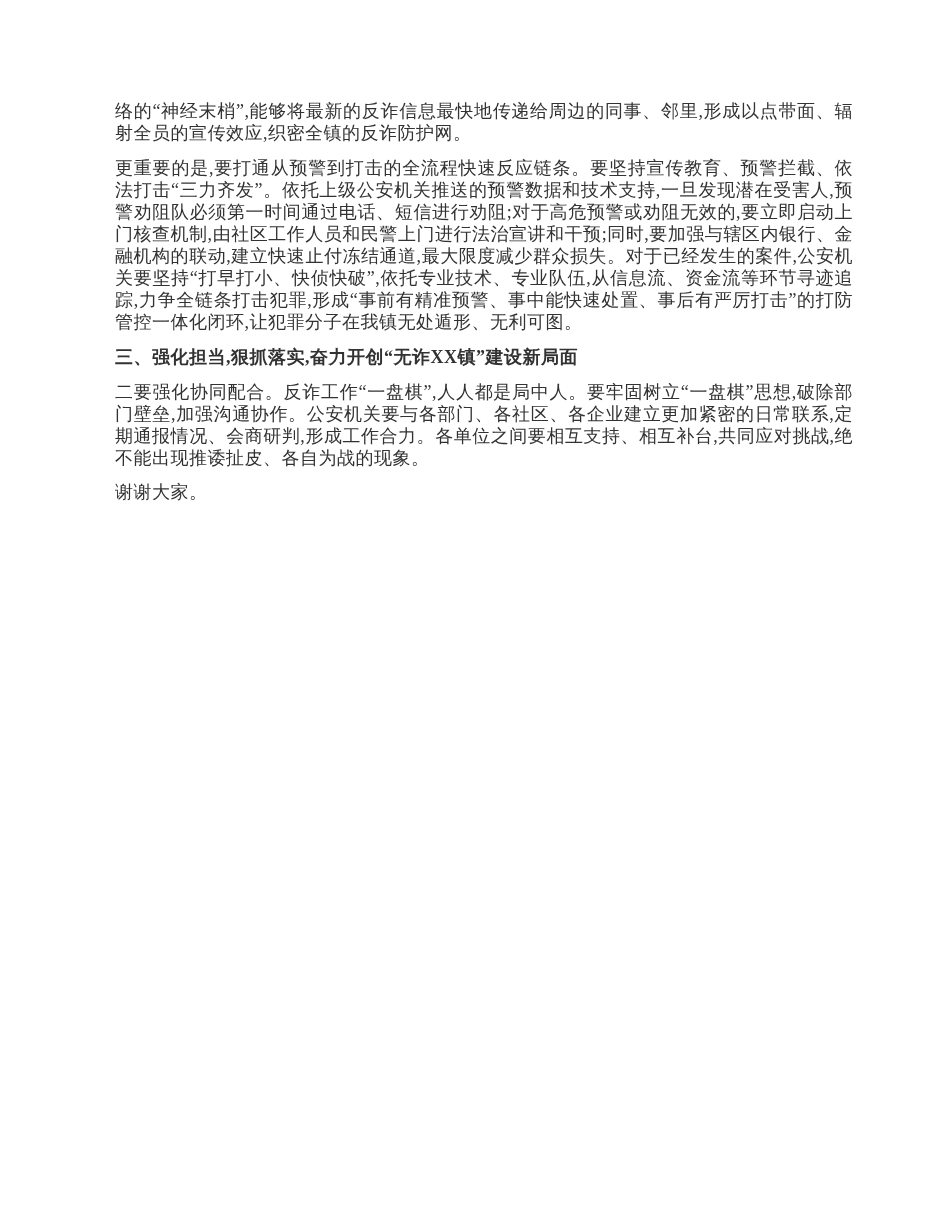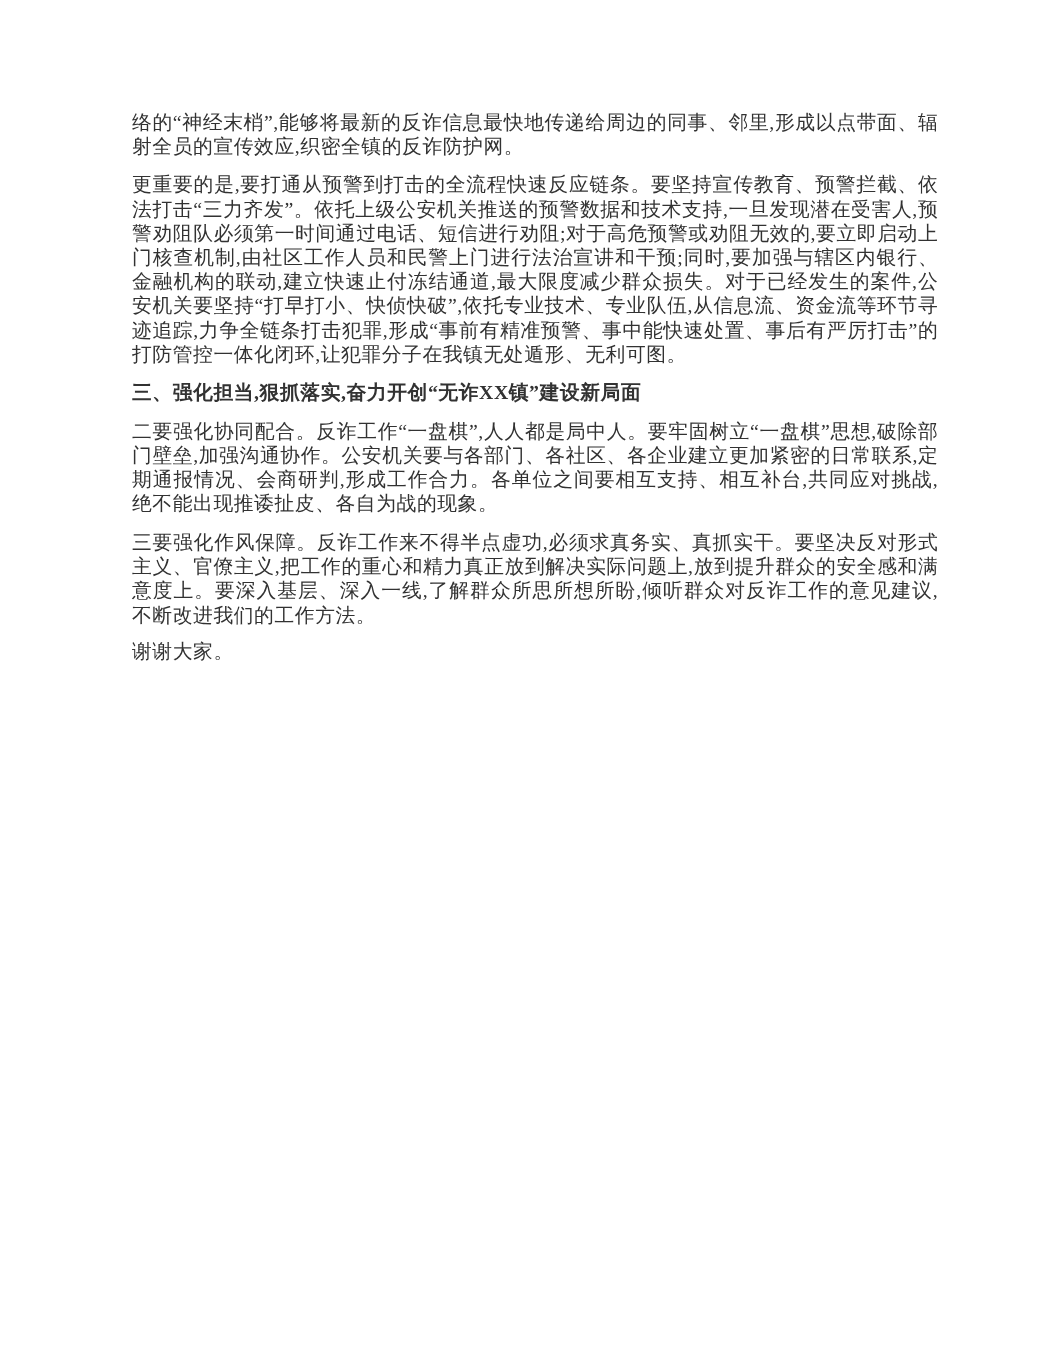--- a/index.html
+++ b/index.html
@@ -21,36 +21,35 @@
     width: 740px;
   }
   .para {
     font-family: "Liberation Serif", "DejaVu Serif", serif;
     font-size: 18px;
     line-height: 22px;
     letter-spacing: 0.5px;
     color: #323232;
     text-align: justify;
     text-justify: inter-ideograph;
-    margin: 0 0 13px 7px;
+    margin: 0 0 13px 2px;
     word-break: break-all;
   }
   .para.heading {
     font-weight: bold;
   }
   .para:last-child {
     margin-bottom: 0;
     font-family: Liberation Mono, monospace;
   }
 </style>
 </head>
 <body>
 
 <div class="page">
   <div class="content">
       <p class="para">络的“神经末梢”,能够将最新的反诈信息最快地传递给周边的同事、邻里,形成以点带面、辐射全员的宣传效应,织密全镇的反诈防护网。</p>
       <p class="para">更重要的是,要打通从预警到打击的全流程快速反应链条。要坚持宣传教育、预警拦截、依法打击“三力齐发”。依托上级公安机关推送的预警数据和技术支持,一旦发现潜在受害人,预警劝阻队必须第一时间通过电话、短信进行劝阻;对于高危预警或劝阻无效的,要立即启动上门核查机制,由社区工作人员和民警上门进行法治宣讲和干预;同时,要加强与辖区内银行、金融机构的联动,建立快速止付冻结通道,最大限度减少群众损失。对于已经发生的案件,公安机关要坚持“打早打小、快侦快破”,依托专业技术、专业队伍,从信息流、资金流等环节寻迹追踪,力争全链条打击犯罪,形成“事前有精准预警、事中能快速处置、事后有严厉打击”的打防管控一体化闭环,让犯罪分子在我镇无处遁形、无利可图。</p>
       <p class="para heading">三、强化担当,狠抓落实,奋力开创“无诈XX镇”建设新局面</p>
       <p class="para">二要强化协同配合。反诈工作“一盘棋”,人人都是局中人。要牢固树立“一盘棋”思想,破除部门壁垒,加强沟通协作。公安机关要与各部门、各社区、各企业建立更加紧密的日常联系,定期通报情况、会商研判,形成工作合力。各单位之间要相互支持、相互补台,共同应对挑战,绝不能出现推诿扯皮、各自为战的现象。</p>
-      <p class="para">三要强化作风保障。反诈工作来不得半点虚功,必须求真务实、真抓实干。要坚决反对形式主义、官僚主义,把工作的重心和精力真正放到解决实际问题上,放到提升群众的安全感和满意度上。要深入基层、深入一线,了解群众所思所想所盼,倾听群众对反诈工作的意见建议,不断改进我们的工作方法。</p>
       <p class="para">谢谢大家。</p>
     </div>
 </div>
 
 </body></html>

